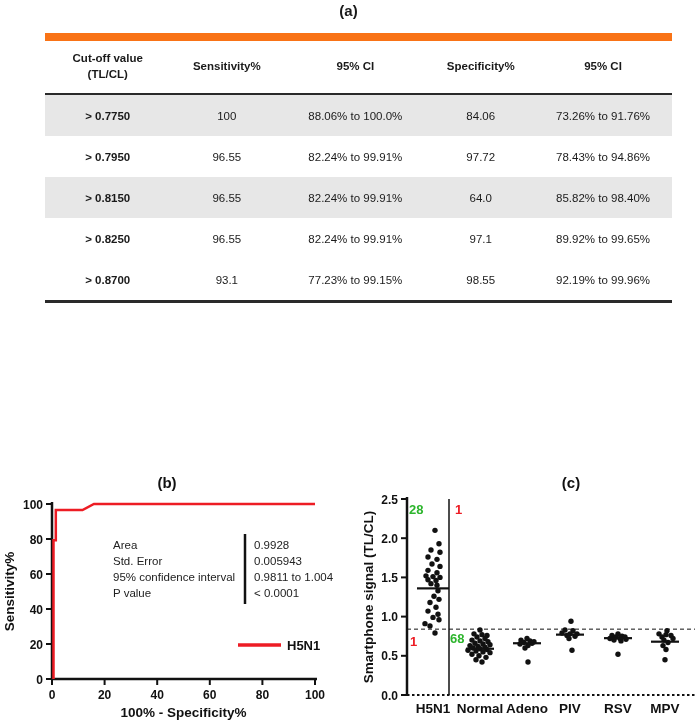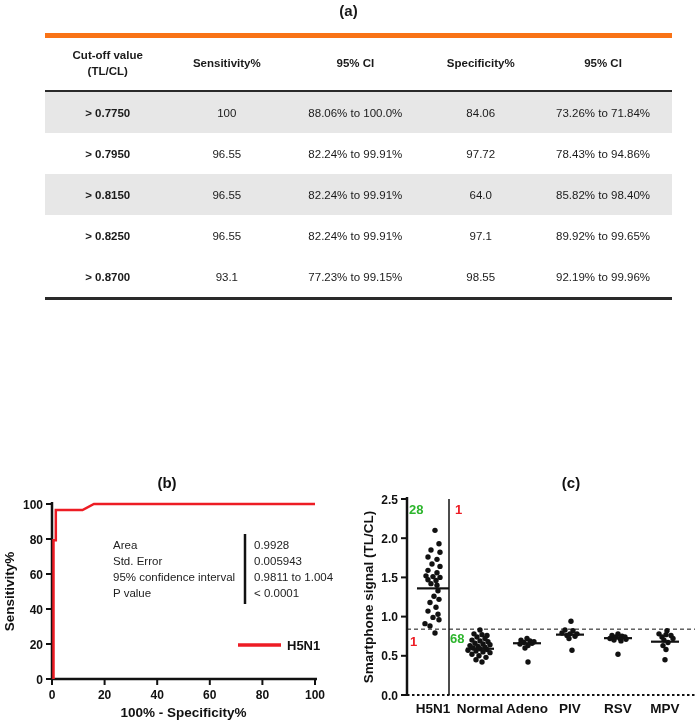--- a/index.html
+++ b/index.html
@@ -1,21 +1,21 @@
 <!DOCTYPE html>
 <html><head>
 <meta charset="utf-8">
 <style>
   html,body{margin:0;padding:0;background:#fff;}
   .fig{position:relative;width:697px;height:725px;background:#fff;
        font-family:"Liberation Sans",sans-serif;color:#1a1a1a;overflow:hidden;}
   .panel-a-title{position:absolute;top:2px;left:0;width:697px;text-align:center;
        font-weight:bold;font-size:15px;}
   table.cutoff{position:absolute;left:45px;top:33px;width:627px;border-collapse:collapse;
-       border-top:5px solid #f97316;border-bottom:3px solid #2a2a2a;font-size:11.5px;
+       border-top:8px solid #f97316;border-bottom:3px solid #2a2a2a;font-size:11.5px;
        table-layout:fixed;}
   table.cutoff thead th{height:52px;font-weight:bold;border-bottom:2px solid #2a2a2a;
        white-space:pre-line;vertical-align:middle;text-align:center;padding:0 2px;line-height:1.35;}
   table.cutoff tbody td{height:41px;text-align:center;vertical-align:middle;padding:0 2px;}
   table.cutoff tbody tr.shade{background:#e7e7e7;margin-top:12px;}
   table.cutoff tbody td:first-child{font-weight:bold;}
   .panel-b{position:absolute;left:0;top:470px;width:360px;height:255px;}
   .panel-c{position:absolute;left:360px;top:470px;width:337px;height:255px;}
   svg text{font-family:"Liberation Sans",sans-serif;}
 </style>
@@ -43,21 +43,21 @@
           <th>Specificity%</th>
           <th>95% CI</th>
         </tr>
       </thead>
     <tbody id="tbody">
         <tr class="shade">
           <td>&gt; 0.7750</td>
           <td>100</td>
           <td>88.06% to 100.0%</td>
           <td>84.06</td>
-          <td>73.26% to 71.84%</td>
+          <td>73.26% to 91.76%</td>
         </tr>
         <tr class="">
           <td>&gt; 0.7950</td>
           <td>96.55</td>
           <td>82.24% to 99.91%</td>
           <td>97.72</td>
           <td>78.43% to 94.86%</td>
         </tr>
         <tr class="shade">
           <td>&gt; 0.8150</td>

